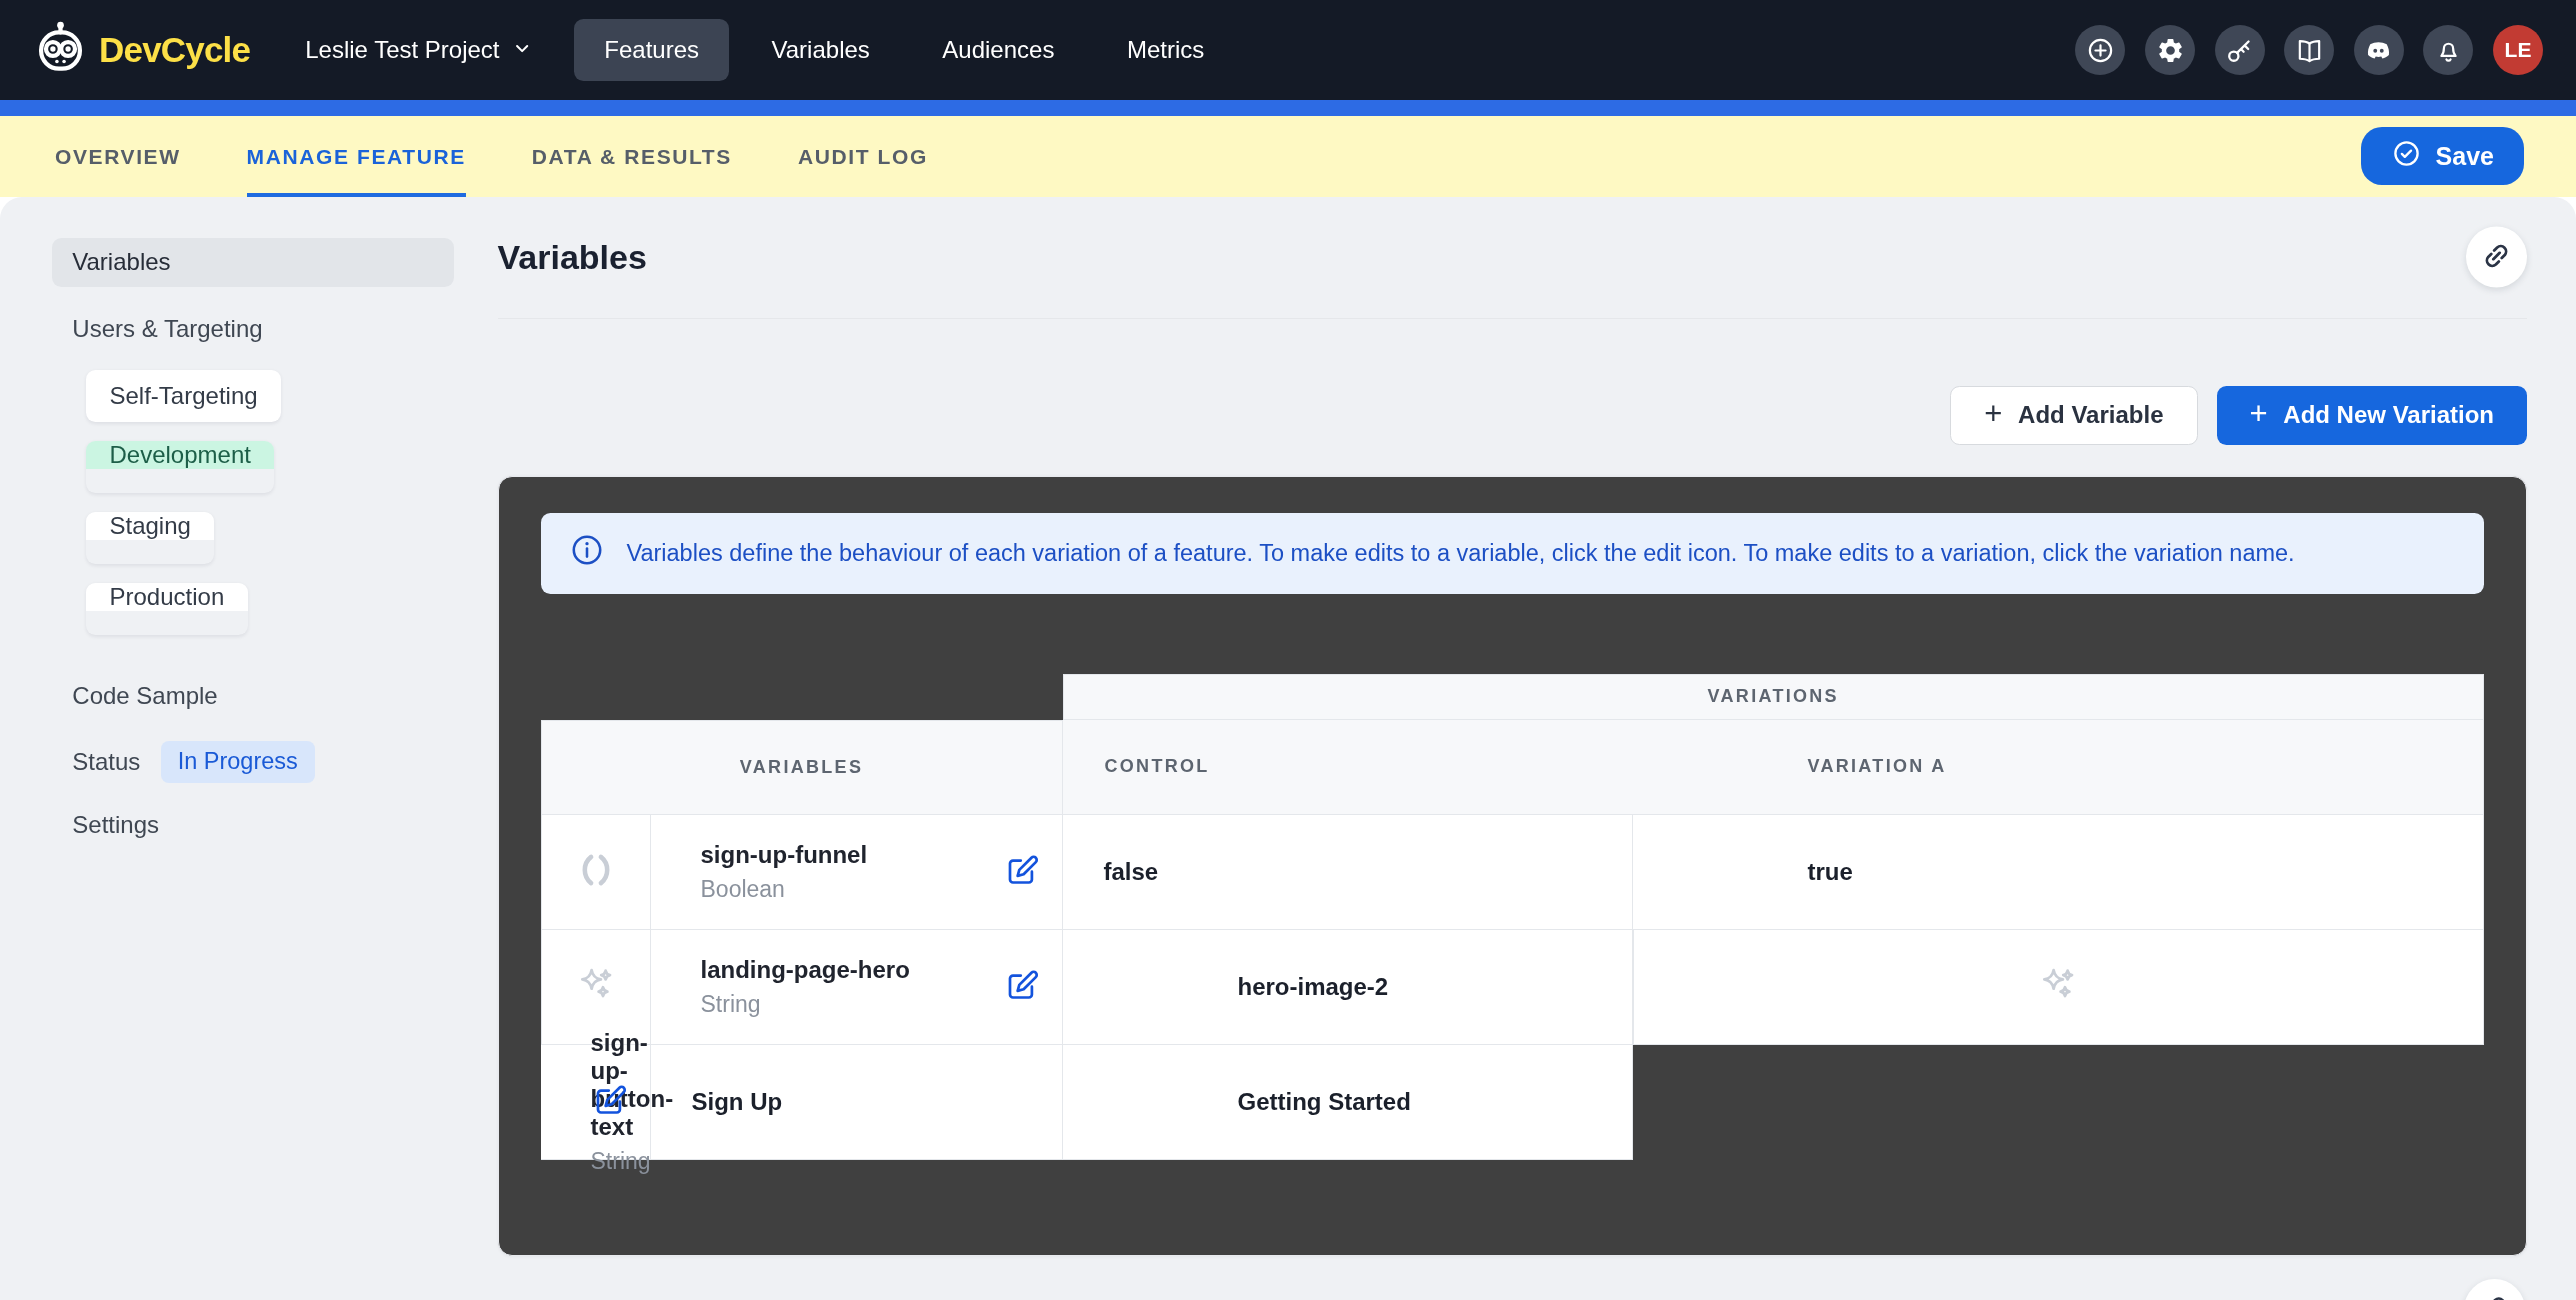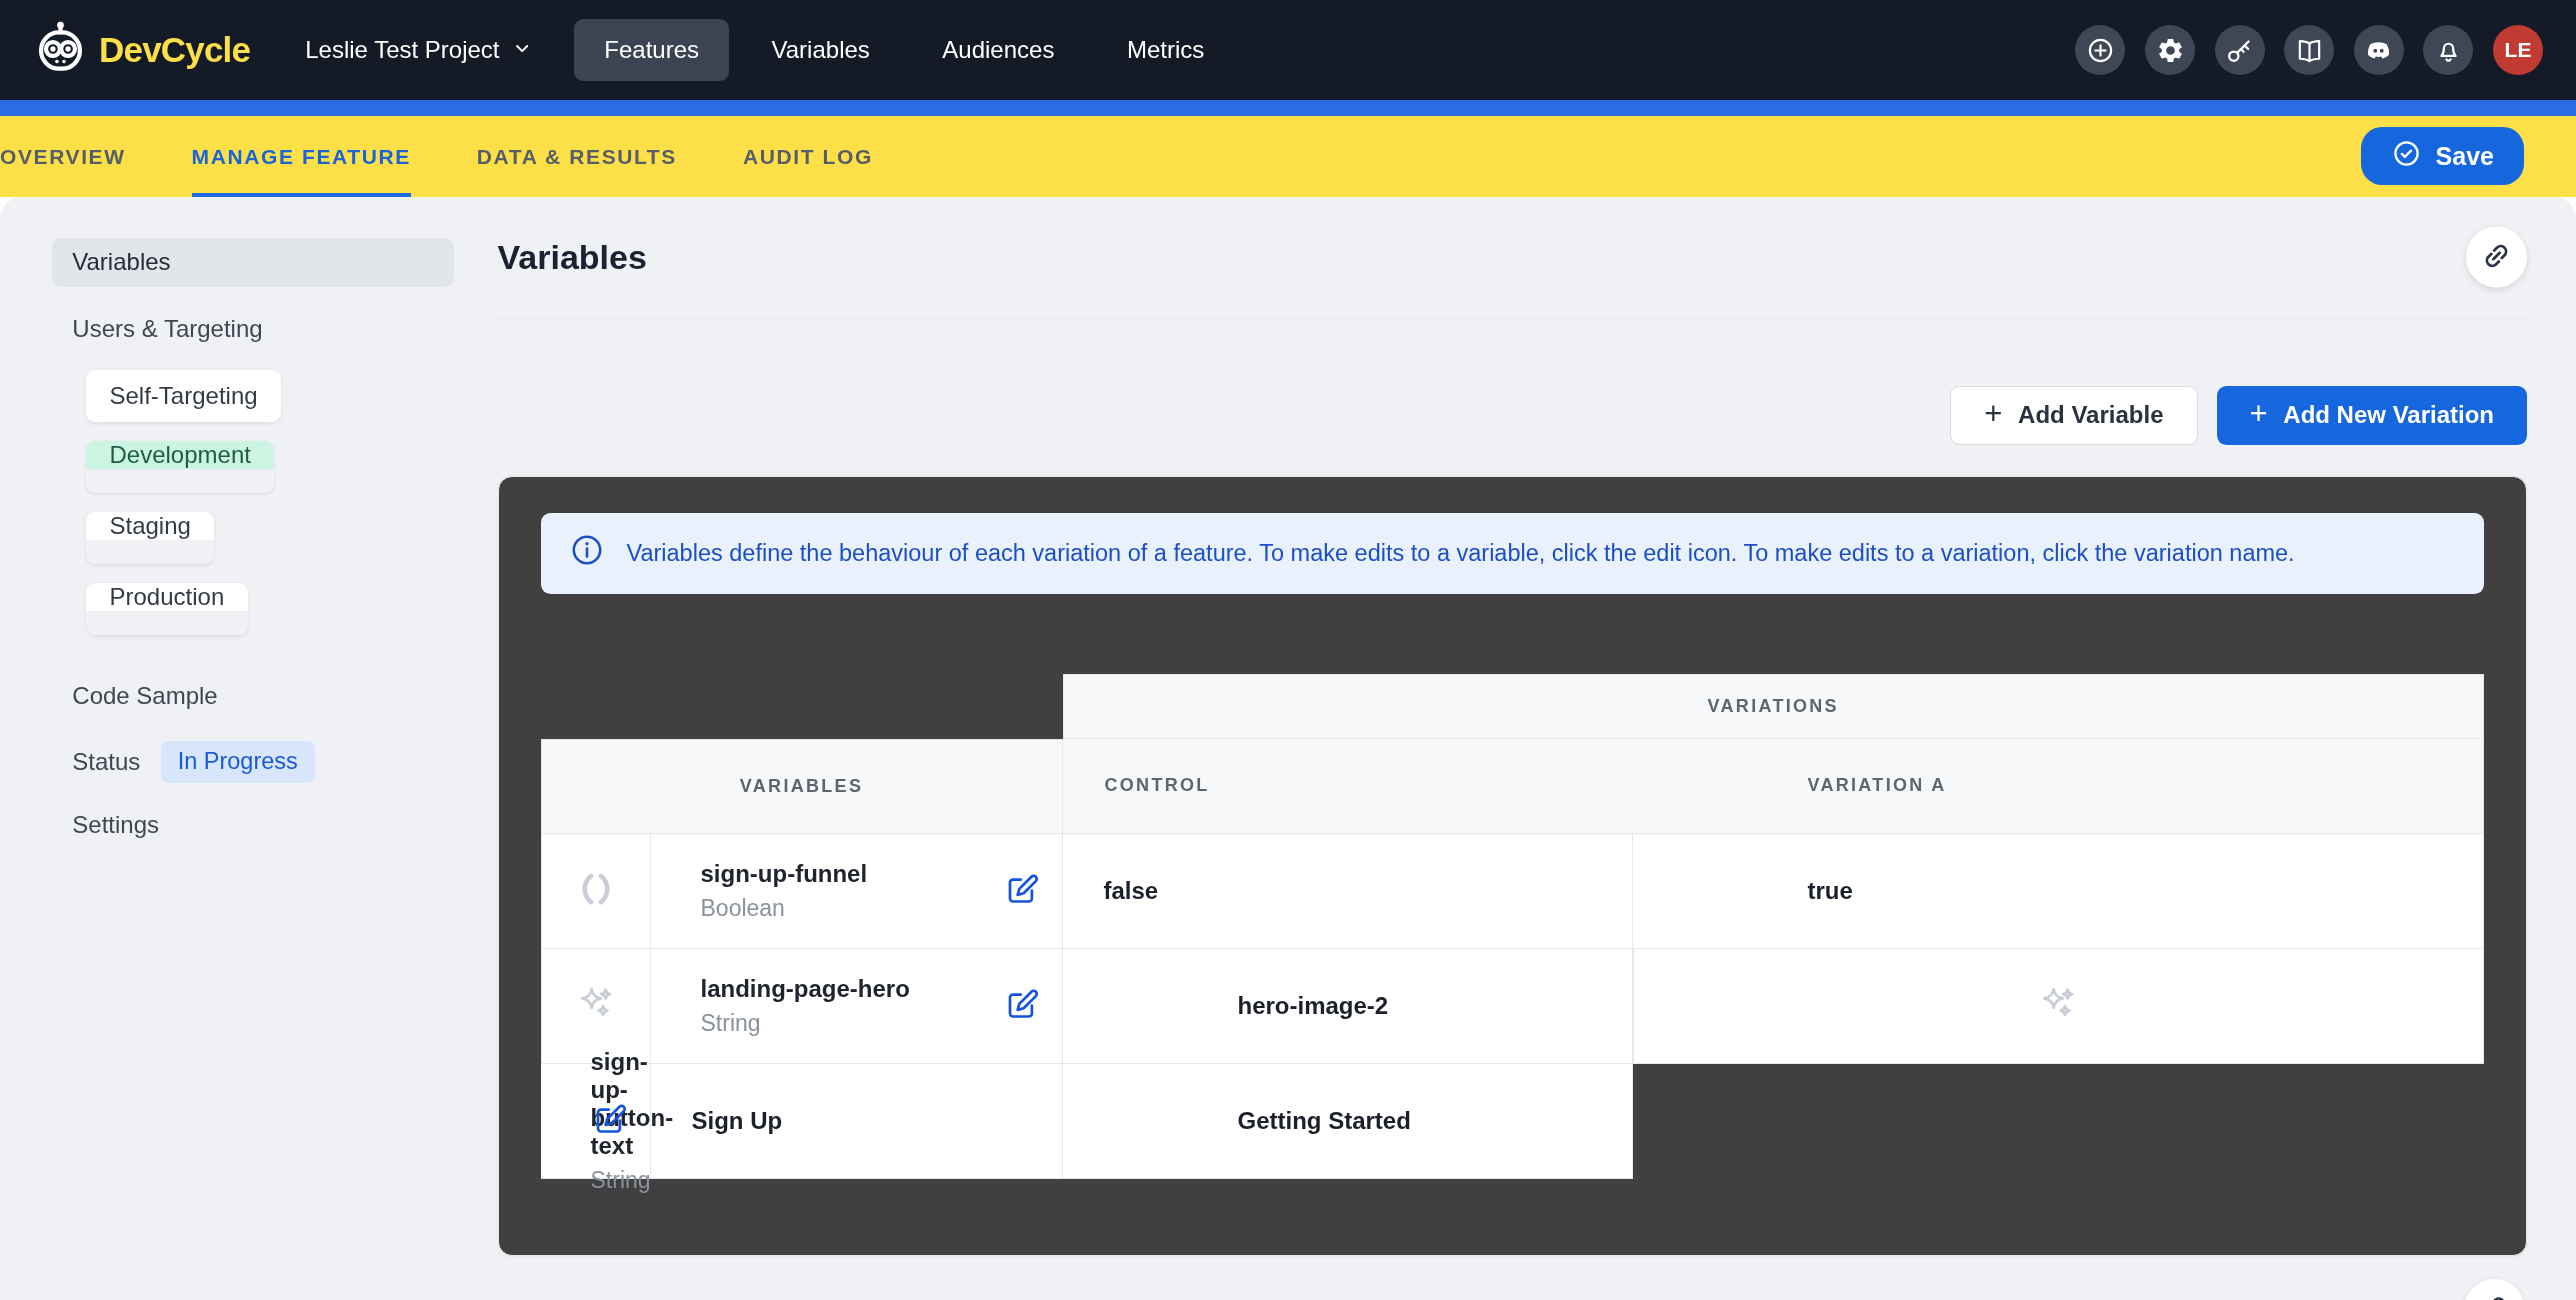--- a/index.html
+++ b/index.html
@@ -19,21 +19,21 @@
   .nav-right { margin-left:auto; display:flex; align-items:center; gap:19.6px; }
   .icon-btn { width:50px; height:50px; border-radius:50%; background:#3f4756; color:#fff;
     display:flex; align-items:center; justify-content:center; cursor:pointer; }
   .icon-btn svg { width:29px; height:29px; }
   .avatar { width:50px; height:50px; border-radius:50%; background:var(--avatar-bg,#c23b33); color:#fff;
     font-size:21px; font-weight:600; display:flex; align-items:center; justify-content:center; cursor:pointer; }
 
   .accent-bar { height:15.7px; background:var(--accent-bar,#2d6be4); }
 
   
-  .tabbar { height:81px; background:#fde047; display:flex; align-items:stretch; position:relative; }
+  .tabbar { height:81px; background:#fef9c3; display:flex; align-items:stretch; padding-left:55px; position:relative; }
   .tab { display:flex; align-items:center; margin-right:66px; font-size:21px; font-weight:700; letter-spacing:1.6px;
     color:#565e69; border-bottom:4.7px solid transparent; padding-top:4.7px; cursor:pointer; }
   .tab.active { color:var(--tab-active,#1a63d9); border-bottom-color:#1f6be0; }
   .save-btn { position:absolute; right:52px; top:50%; transform:translateY(-50%); height:58px;
     background:var(--primary-blue,#1667de); color:#fff; border:none; border-radius:21px; padding:0 30px;
     display:flex; align-items:center; gap:13.3px; font-size:25px; font-weight:600; font-family:inherit; cursor:pointer; }
   .save-btn svg { width:31px; height:31px; }
 
   
   .content { height:1103px; background:#fff; }
@@ -78,21 +78,21 @@
 
   .card { margin-top:31px; background:#404040; border:0.8px solid #e8eaee; border-radius:14px;
     padding:36px 42px 0; min-height:780px; box-shadow:0 0.8px 3.1px rgba(20,30,55,.05); }
   .banner { background:var(--banner-bg,#e9f1fd); border-radius:9.4px; min-height:81px; display:flex; align-items:center;
     gap:22px; padding:19px 28px; color:var(--banner-text,#1c4fc4); font-size:23.5px; font-weight:500; }
   .banner svg { width:36px; height:36px; flex:none; }
 
   
   .vtable { margin-top:80px; display:grid; grid-template-columns:110px 412px 570px 1fr; }
   .th { background:var(--table-header-bg,#f7f8fa); color:#5d6570; font-size:18px; letter-spacing:2.3px; font-weight:600; }
-  .variations-h { grid-column:3/5; height:65px; display:flex; align-items:center; justify-content:center;
+  .variations-h { grid-column:3/5; height:46px; display:flex; align-items:center; justify-content:center;
     border:0.8px solid var(--table-border,#e4e7eb);text-align:center; }
   .variables-h { grid-column:1/3; height:95px; display:flex; align-items:center; justify-content:center;
     border:0.8px solid var(--table-border,#e4e7eb); }
   .control-h { height:95px; display:flex; align-items:center; padding-left:42px;
     border-bottom:0.8px solid var(--table-border,#e4e7eb); cursor:pointer; }
   .variation-h { height:95px; display:flex; align-items:center; padding-left:175px;
     border-bottom:0.8px solid var(--table-border,#e4e7eb); border-right:0.8px solid var(--table-border,#e4e7eb); cursor:pointer; }
   .cell { height:115px; display:flex; align-items:center; background:#fff;
     border-bottom:0.8px solid var(--table-border,#e4e7eb); }
   .icon-cell { justify-content:center; border-left:0.8px solid var(--table-border,#e4e7eb);

